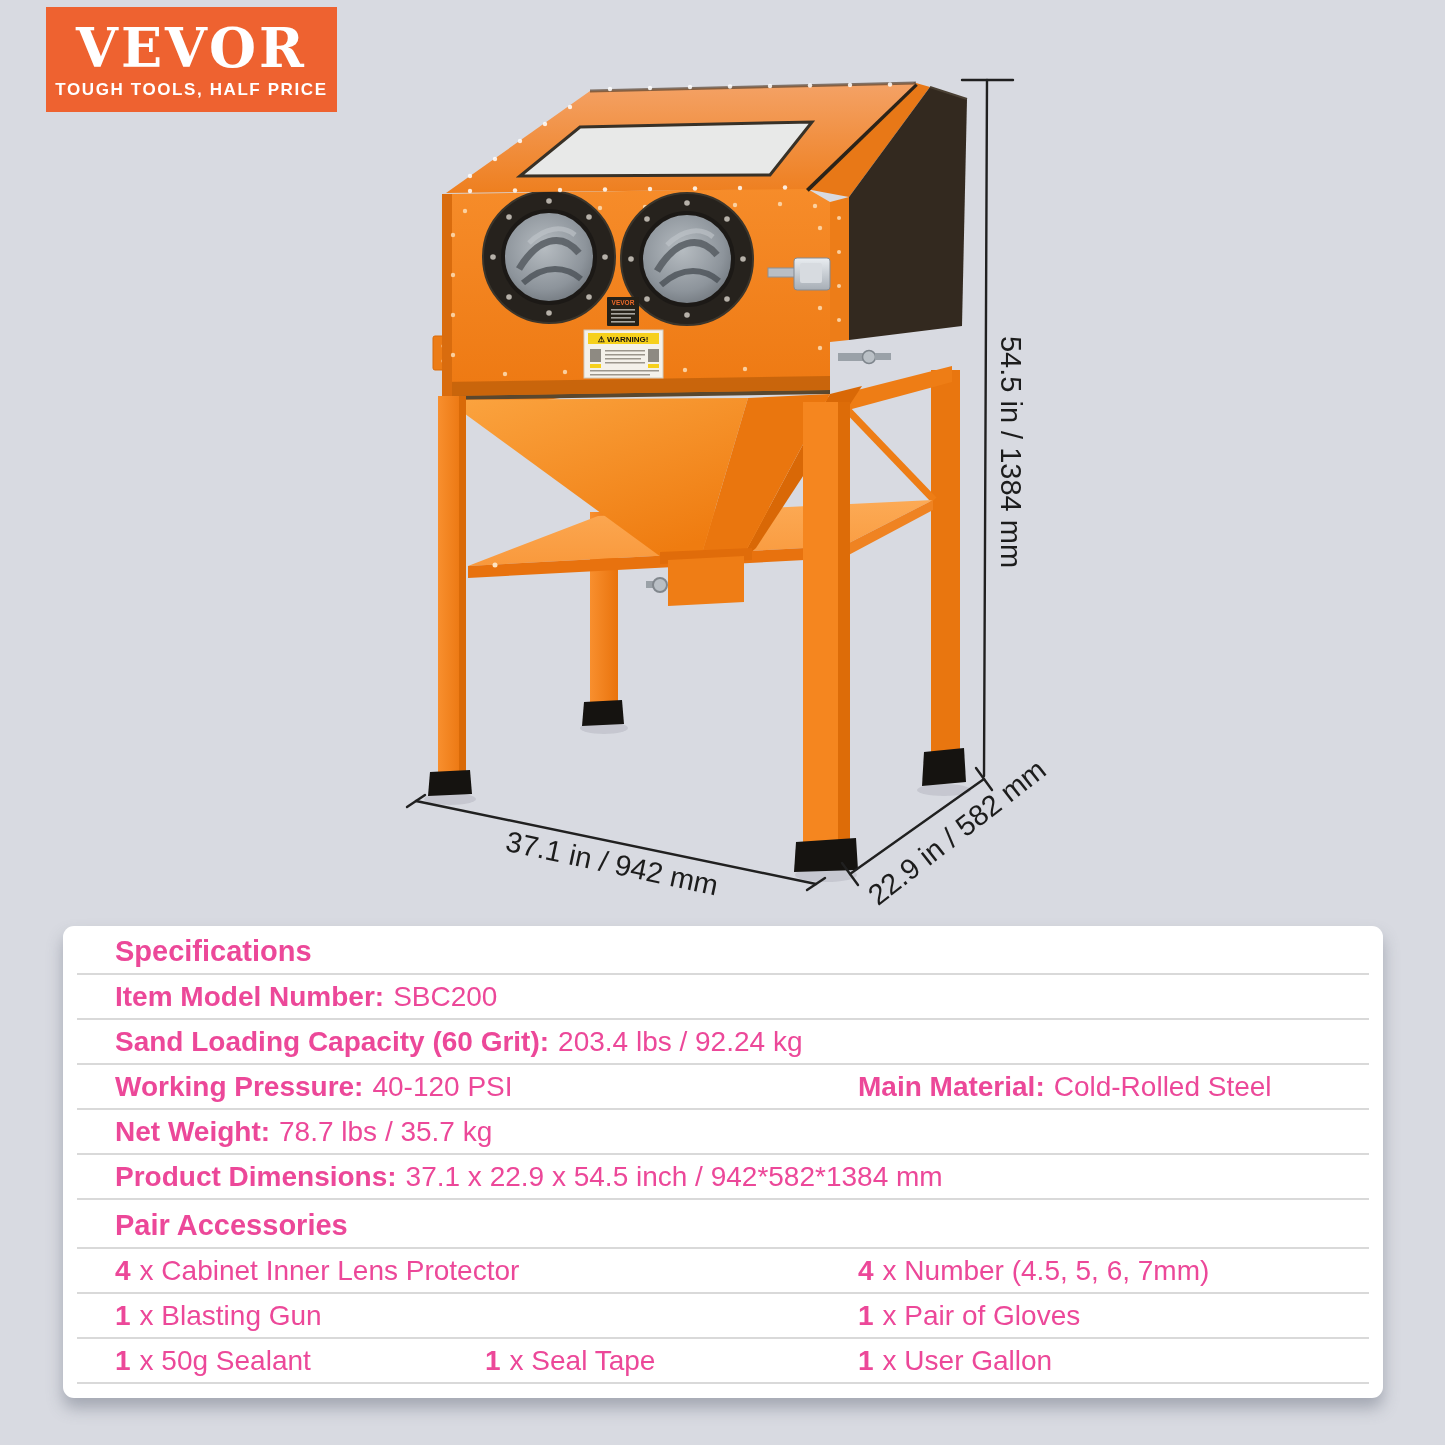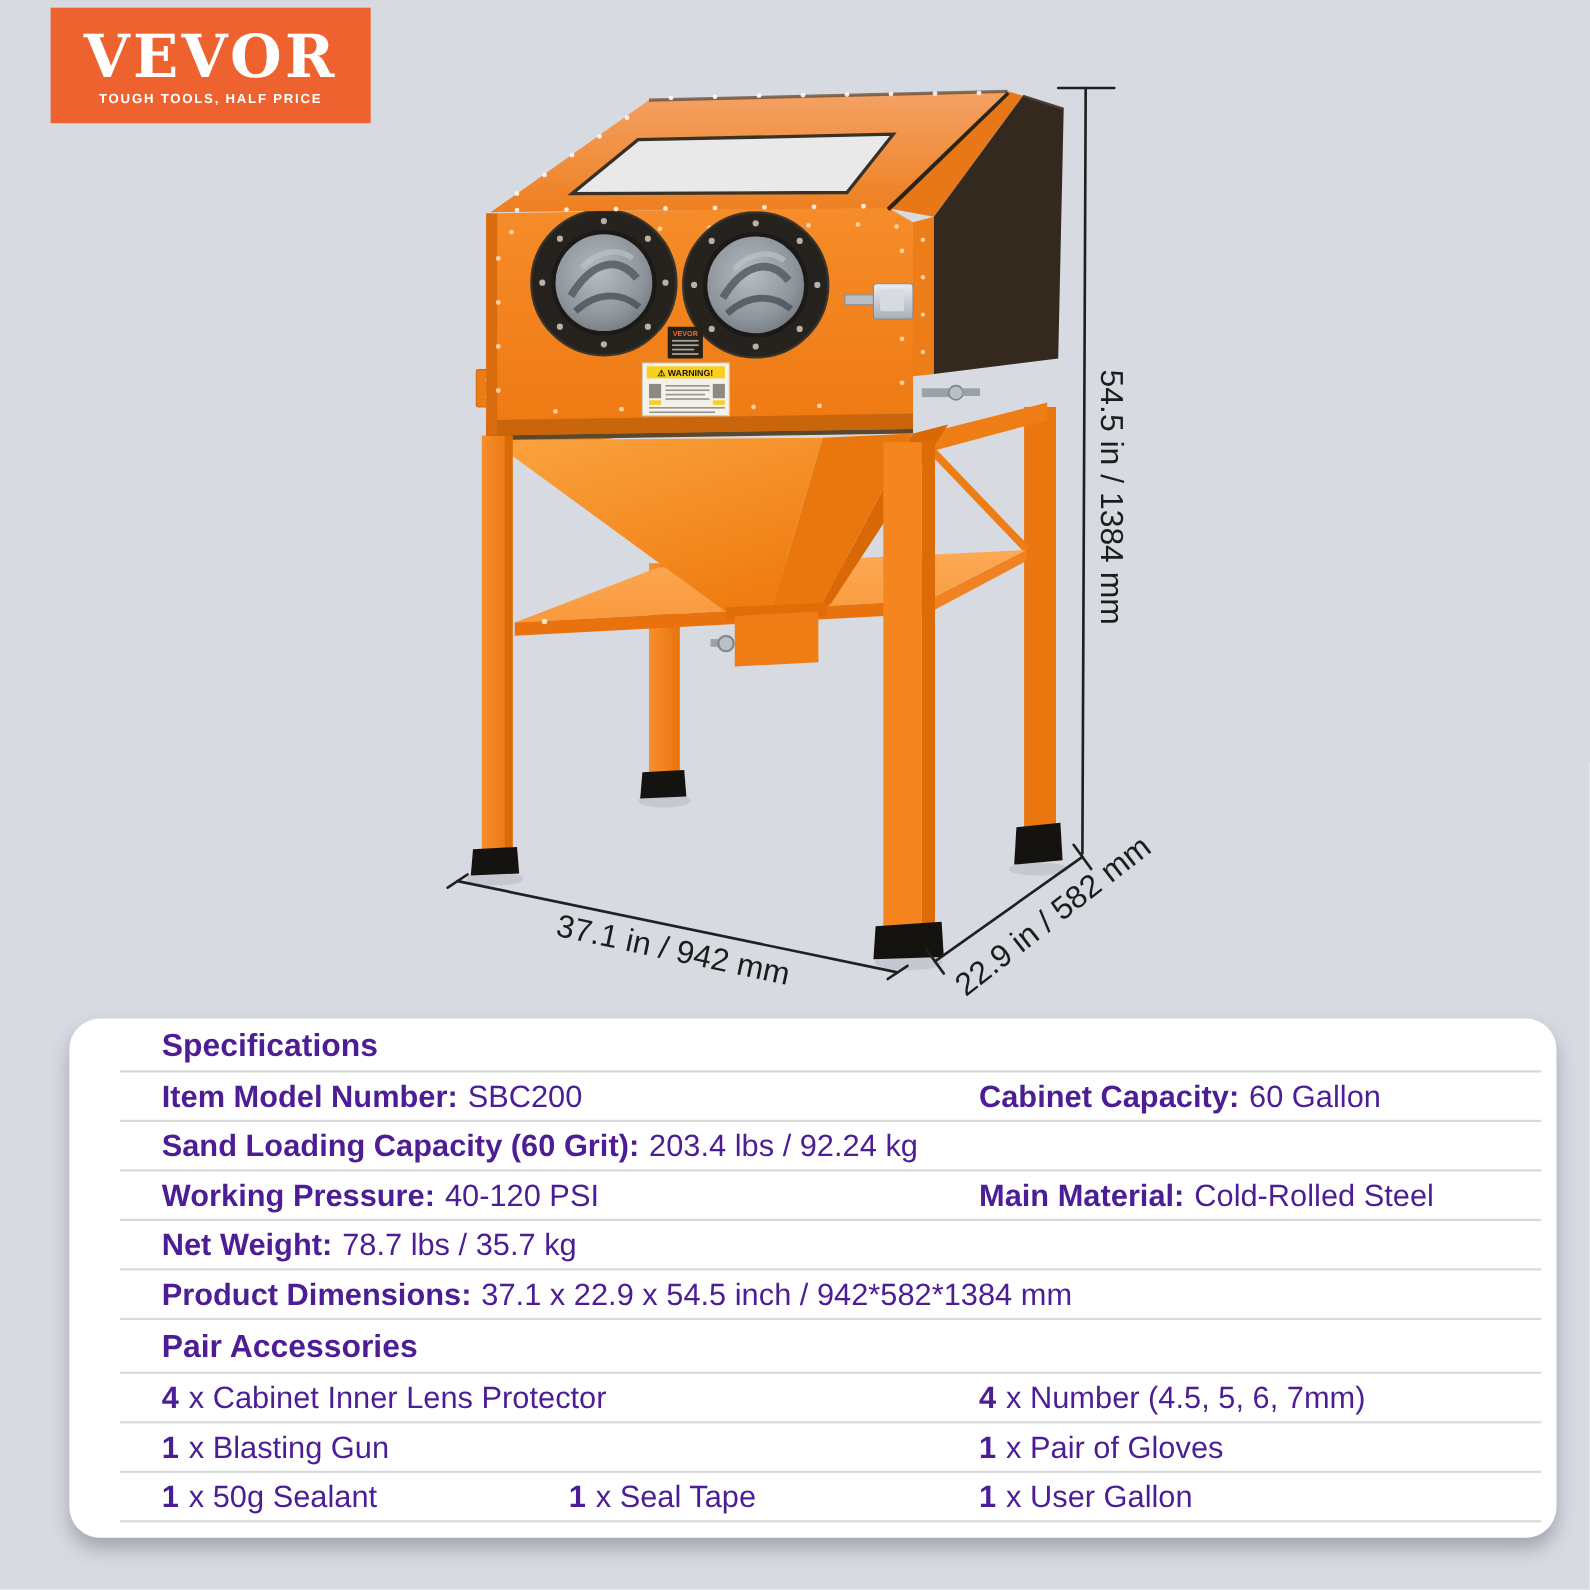--- a/index.html
+++ b/index.html
@@ -5,26 +5,26 @@
   html,body{margin:0;padding:0;}
   body{width:1445px;height:1445px;font-family:"Liberation Sans",sans-serif;}
   .stage{position:relative;width:1445px;height:1445px;background:#d8dae1;overflow:hidden;}
   .fig{position:absolute;left:0;top:0;width:1445px;height:1445px;}
 
   
   .logo{position:absolute;left:46px;top:7px;width:291px;height:105px;background:#ee6230;
         display:flex;flex-direction:column;align-items:center;justify-content:center;}
   .logo-brand{color:#fff;font-family:"DejaVu Serif",serif;font-weight:bold;font-size:54px;
         letter-spacing:3px;line-height:56px;}
-  .logo-tag{color:#fff;font-weight:bold;font-size:12px;letter-spacing:1.6px;margin-top:4px;}
+  .logo-tag{color:#fff;font-weight:bold;font-size:17px;letter-spacing:1.6px;margin-top:4px;}
 
   
   .card{position:absolute;left:63px;top:926px;width:1320px;height:472px;background:#fff;
-        border-radius:28px;box-shadow:0 10px 16px rgba(100,106,122,.45);overflow:hidden;
-        color:#4c1d95;padding-left:32px;}
+        border-radius:11px;box-shadow:0 10px 16px rgba(100,106,122,.45);overflow:hidden;
+        color:#ec4899;}
   .row{position:relative;height:43px;line-height:43px;font-size:28px;}
   .row.sec{height:47px;line-height:50px;}
   .row.sec .cell{font-weight:bold;font-size:29px;}
   .divider{height:2px;background:#d9d9d9;margin:0 14px;}
   .cell{position:absolute;top:0;white-space:nowrap;}
   .c0{left:52px;} .c1{left:422px;} .c2{left:795px;}
   .cell b{font-weight:bold;}
   .cell .v{margin-left:9px;font-weight:normal;}
 </style>
 </head>
@@ -265,21 +265,20 @@
 
   <div class="card">
 
     <div class="row sec">
       <span class="cell c0">Specifications</span>
     </div>
     <div class="divider"></div>
 
     <div class="row">
       <span class="cell c0"><b>Item Model Number:</b><span class="v">SBC200</span></span>
-      <span class="cell c2"><b>Cabinet Capacity:</b><span class="v">60 Gallon</span></span>
     </div>
     <div class="divider"></div>
 
     <div class="row">
       <span class="cell c0"><b>Sand Loading Capacity (60 Grit):</b><span class="v">203.4 lbs / 92.24 kg</span></span>
     </div>
     <div class="divider"></div>
 
     <div class="row">
       <span class="cell c0"><b>Working Pressure:</b><span class="v">40-120 PSI</span></span>

